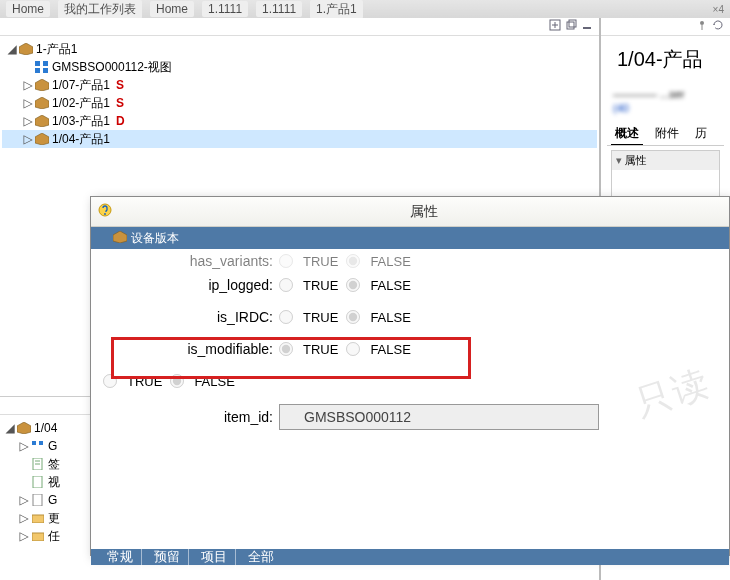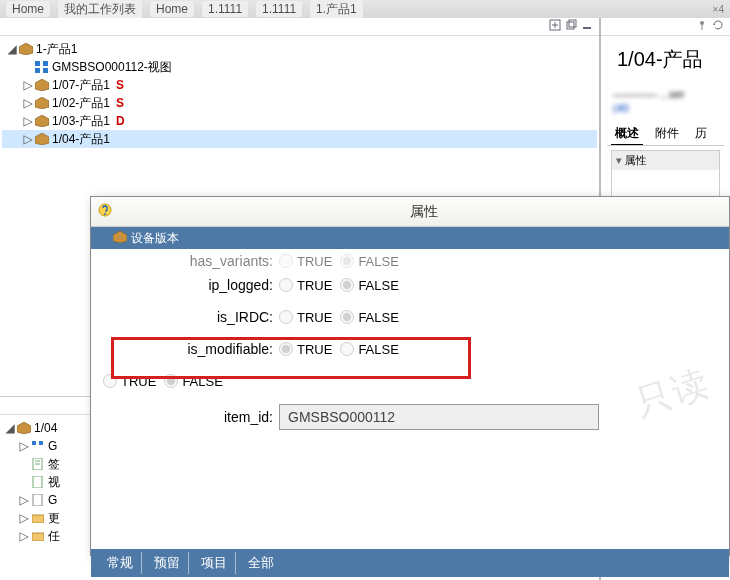--- a/index.html
+++ b/index.html
@@ -132,49 +132,49 @@
     overflow:hidden;
     background:#fff;
   }
   .dlg-body-inner {
     padding: 4px 12px;
   }
   .prop-row { display:flex; align-items:center; height:32px; }
   .prop-row.cut { height:16px; overflow:hidden; opacity:.5;}
   .prop-label { width:176px; text-align:right; padding-right:6px; font-size:14px;}
   .prop-field { flex:1; display:flex; align-items:center; gap:8px; }
-  .radio { display:inline-flex; gap:4px; font-size:13px;}
+  .radio { display:inline-flex; gap:10px; font-size:13px;}
   .radio input { margin:0; width:14px; height:14px;}
   .input-text {
     width:320px;
     height:26px;
     border:1px solid #999;
     background:#eee;
     color:#444;
-    padding:2px 8px;
+    padding:2px 24px;
     font-size:14px;
   }
   .highlight-box {
     border:3px solid #d62020;
     position:absolute;
     pointer-events:none;
   }
   .watermark {
     position:absolute;
     right:18px;
     top:120px;
     font-size:36px;
     color:rgba(150,150,150,0.22);
     transform:rotate(-18deg);
     pointer-events:none;
     font-weight:400;
     letter-spacing:2px;
   }
   .dlg-tabs {
-    height:28px;
+    height:16px;
     background:#4e79a6;
     color:#fff;
     display:flex;
     align-items:center;
     padding:0 8px;
     gap:4px;
     font-size:13px;
   }
   .dlg-tab { padding:2px 8px; cursor:pointer; }
   .dlg-tab.sep { border-right:1px solid rgba(255,255,255,.5); }

